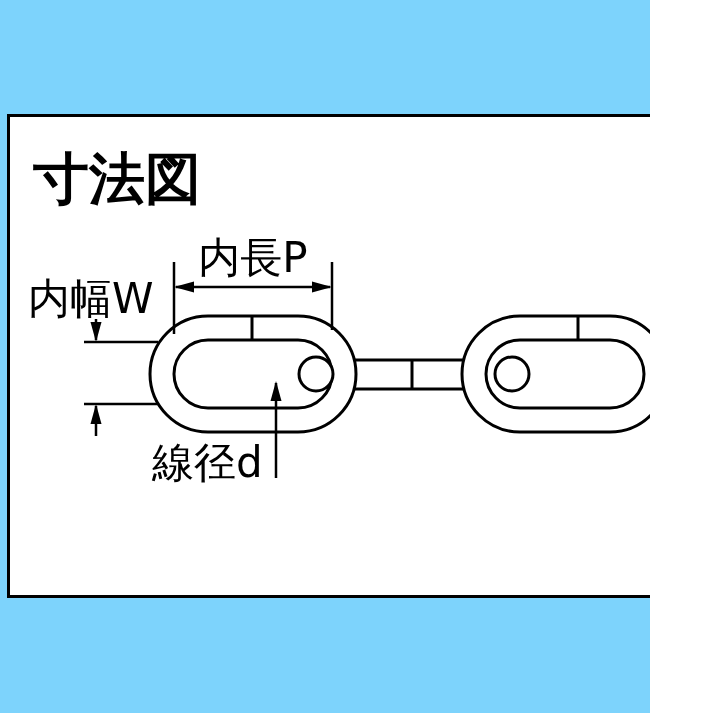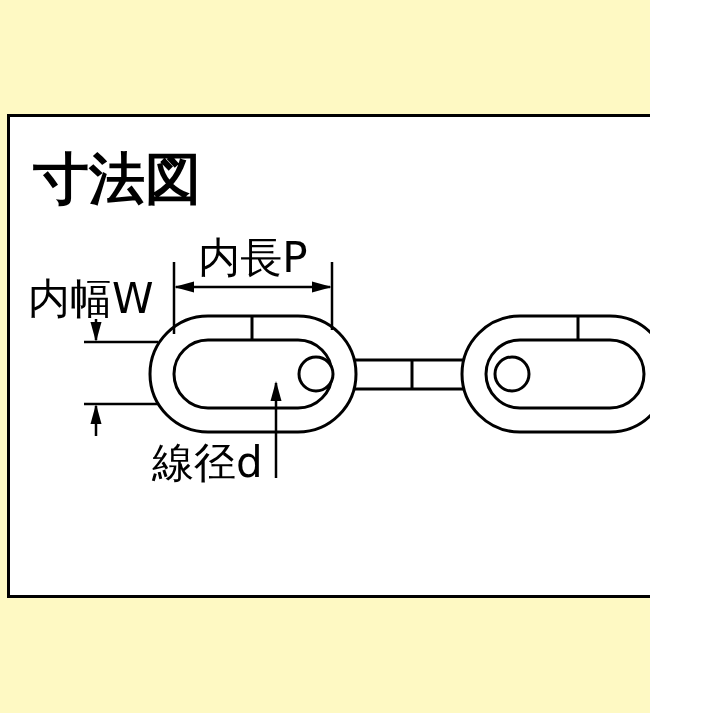--- a/index.html
+++ b/index.html
@@ -4,21 +4,21 @@
 <style>
   html, body {
     margin: 0;
     padding: 0;
     background: #ffffff;
   }
   .canvas {
     position: relative;
     width: 650px;
     height: 713px;
-    background: #fef9c3;
+    background: #7dd3fc;
     overflow: hidden;
     font-family: "DejaVu Sans", sans-serif;
   }
   svg {
     display: block;
   }
   .outline {
     fill: none;
     stroke: #000000;
     stroke-width: 3;

